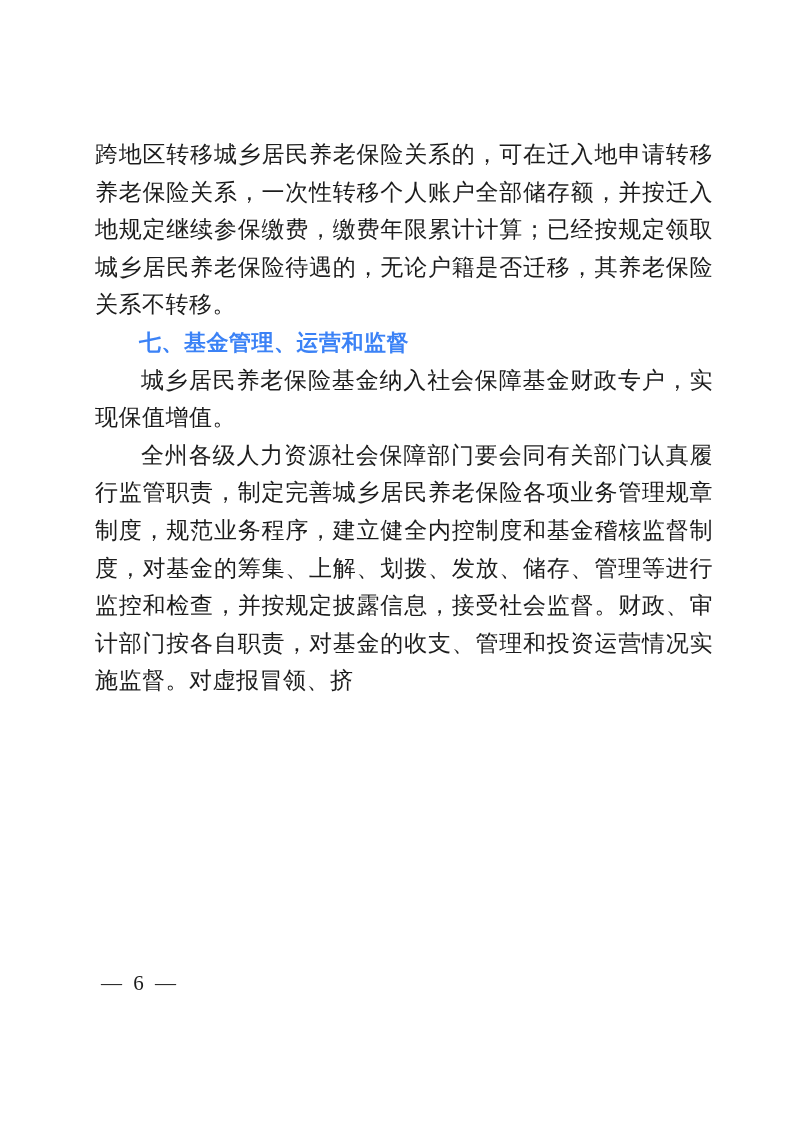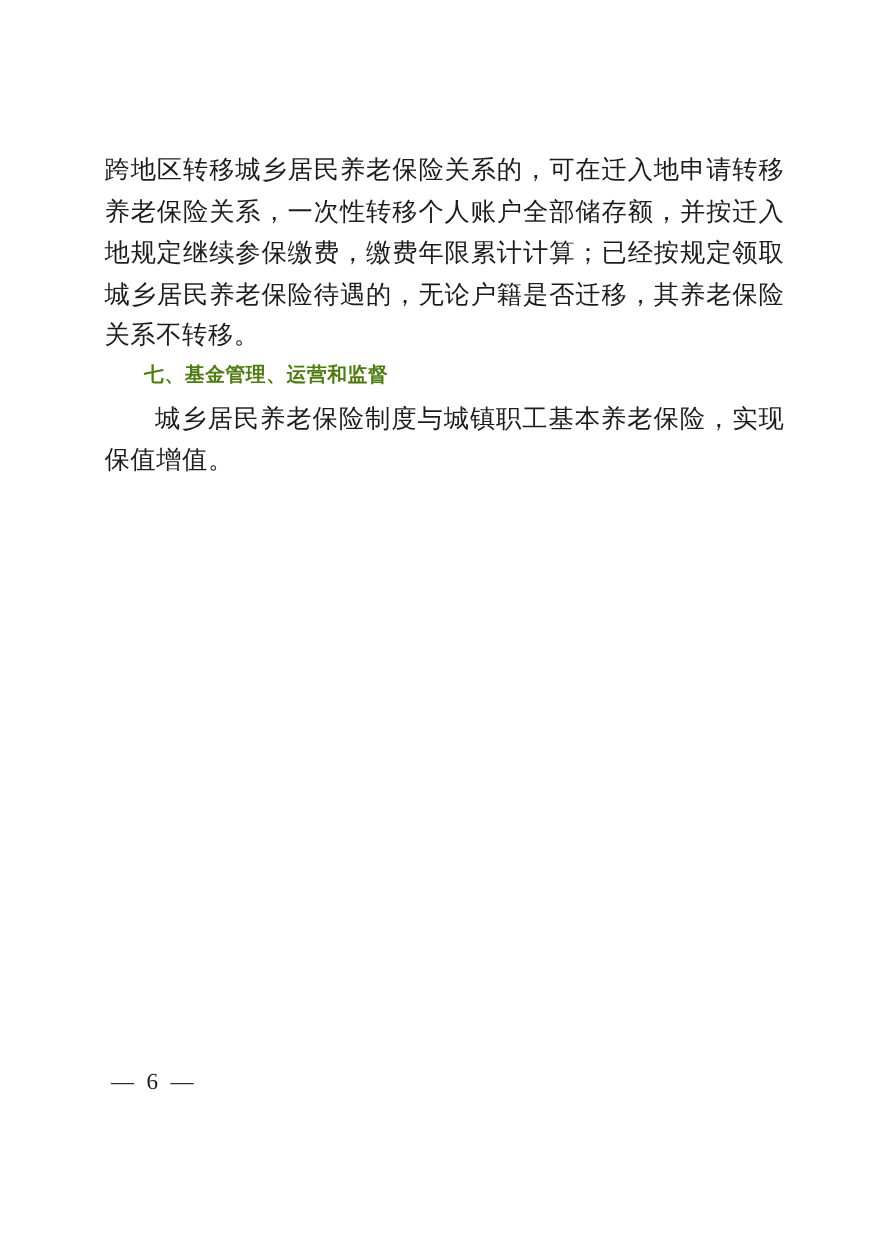--- a/index.html
+++ b/index.html
@@ -38,25 +38,25 @@
     padding: 0;
     text-indent: 2em;
   }
   .para.no-indent {
     text-indent: 0;
   }
   .heading {
     margin: 0;
     padding: 0;
     text-indent: 2em;
-    font-family: Liberation Mono, monospace;
+    font-family: Liberation Serif, serif;
     font-weight: bold;
-    font-size: 18px;
+    font-size: 22px;
     line-height: 37.6px;
-    color: #4d7c0f;
+    color: #3b82f6;
   }
   .footer {
     position: absolute;
     left: 101px;
     top: 971px;
     font-size: 21px;
     line-height: 24px;
     letter-spacing: 3px;
     color: #1c1c1c;
     font-family: "Liberation Serif", "DejaVu Serif", serif;
@@ -68,20 +68,21 @@
 <div class="page">
 
   <div class="text-block">
 
     <p class="para no-indent">跨地区转移城乡居民养老保险关系的，可在迁入地申请转移养老保险关系，一次性转移个人账户全部储存额，并按迁入地规定继续参保缴费，缴费年限累计计算；已经按规定领取城乡居民养老保险待遇的，无论户籍是否迁移，其养老保险关系不转移。</p>
 
 
     <h2 class="heading">七、基金管理、运营和监督</h2>
 
 
-    <p class="para">城乡居民养老保险制度与城镇职工基本养老保险，实现保值增值。</p>
+    <p class="para">城乡居民养老保险基金纳入社会保障基金财政专户，实现保值增值。</p>
 
+    <p class="para">全州各级人力资源社会保障部门要会同有关部门认真履行监管职责，制定完善城乡居民养老保险各项业务管理规章制度，规范业务程序，建立健全内控制度和基金稽核监督制度，对基金的筹集、上解、划拨、发放、储存、管理等进行监控和检查，并按规定披露信息，接受社会监督。财政、审计部门按各自职责，对基金的收支、管理和投资运营情况实施监督。对虚报冒领、挤</p>
 
   </div>
 
   <div class="footer">— 6 —</div>
 
 </div>
 
 </body></html>

